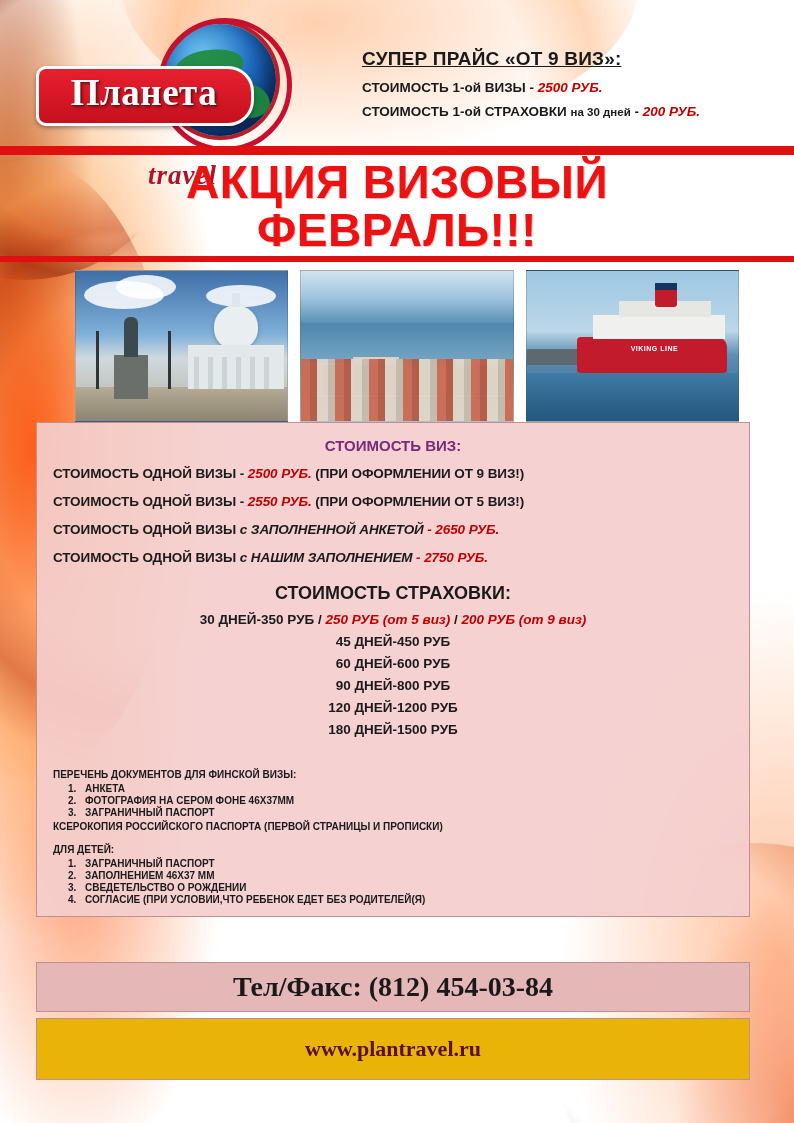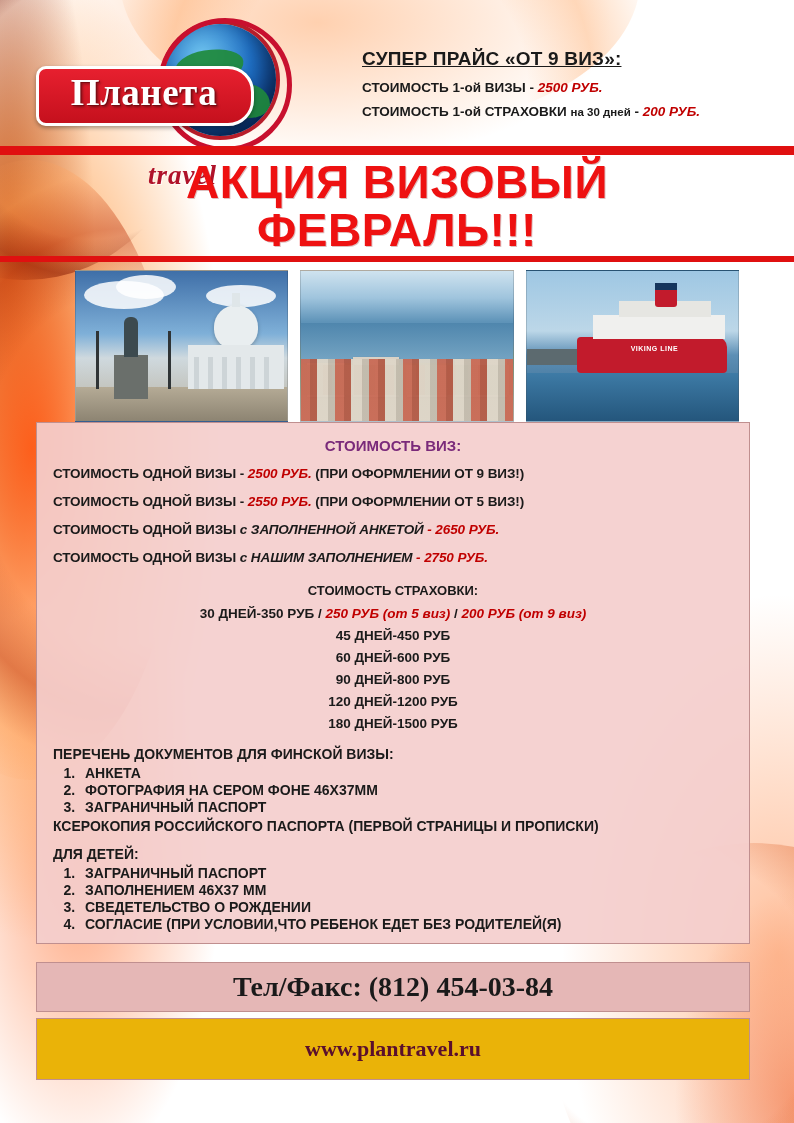--- a/index.html
+++ b/index.html
@@ -319,36 +319,36 @@
     color: #c00000;
     font-style: italic;
   }
   .visa-line .it {
     font-style: italic;
   }
 
   .ins-title {
     text-align: center;
     font-weight: bold;
-    font-size: 13px;
+    font-size: 18px;
     margin: 18px 0 8px 0;
     color: #1a1a1a;
   }
   .ins-line {
     text-align: center;
     font-weight: bold;
     font-size: 13.5px;
     margin: 0 0 7px 0;
     color: #1a1a1a;
   }
   .ins-line .em { color: #c00000; font-style: italic; }
 
   .docs {
-    margin-top: 15px;
-    font-size: 14px;
+    margin-top: 32px;
+    font-size: 10px;
     color: #1a1a1a;
   }
   .docs-head {
     font-weight: bold;
     margin-bottom: 3px;
   }
   .docs ol {
     margin: 0 0 0 26px;
     padding: 0;
   }

